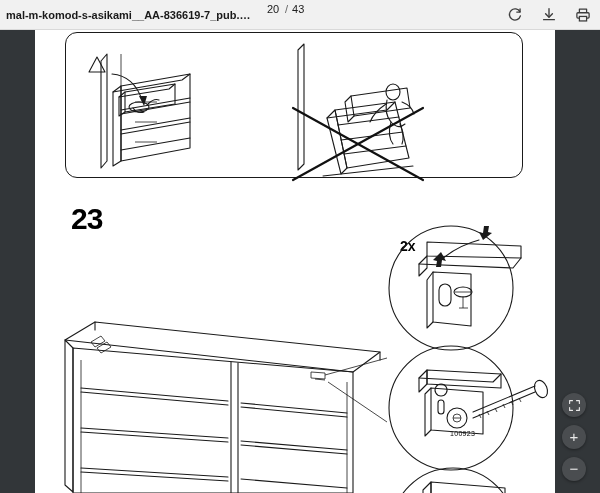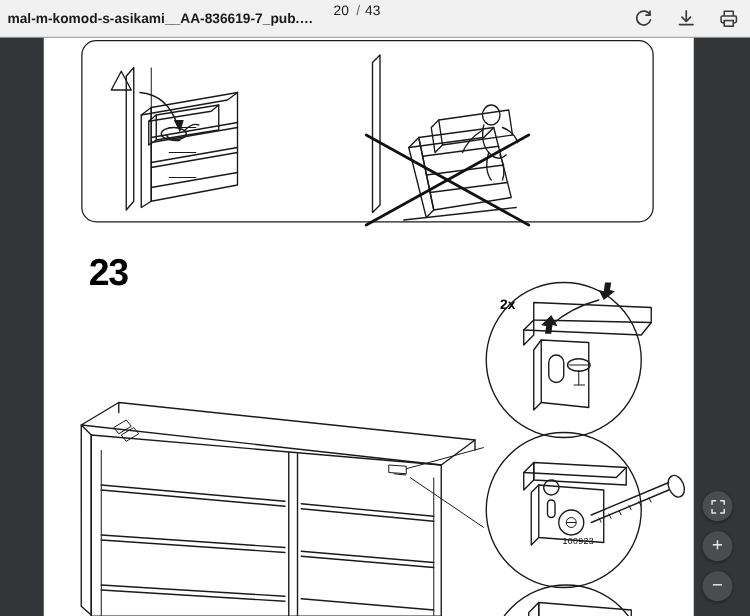--- a/index.html
+++ b/index.html
@@ -139,21 +139,21 @@
     font-size: 30px;
     font-weight: bold;
     color: #000;
     font-family: "Liberation Sans", sans-serif;
     letter-spacing: -1px;
   }
   .qty-label {
     position: absolute;
     left: 365px;
     top: 208px;
-    font-size: 11px;
+    font-size: 14px;
     font-weight: bold;
     color: #000;
   }
   .code-label {
     position: absolute;
     left: 415px;
     top: 400px;
     font-size: 7px;
     color: #000;
     letter-spacing: .3px;

